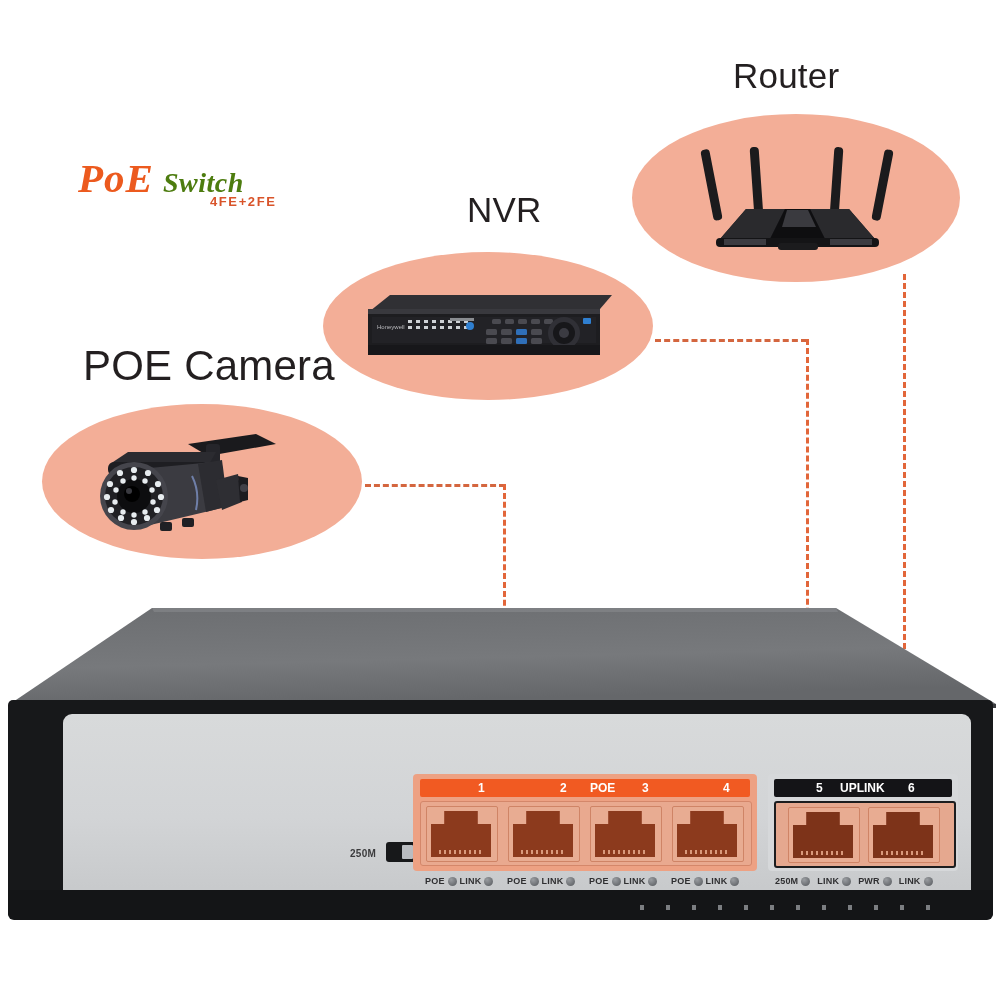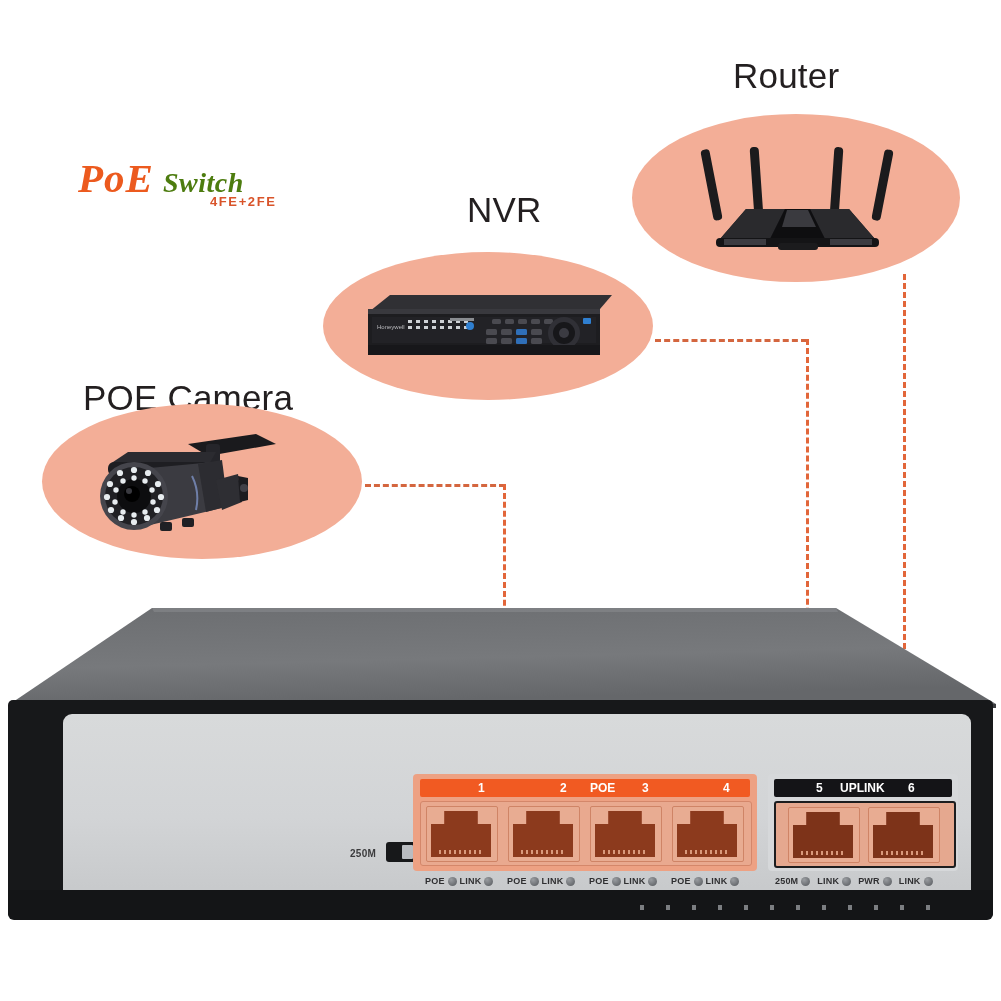--- a/index.html
+++ b/index.html
@@ -236,21 +236,21 @@
         <circle cx="200" cy="44" r="16" fill="#303036"></circle>
         <circle cx="200" cy="44" r="11" fill="#17171a"></circle>
         <circle cx="200" cy="44" r="5" fill="#3b3b42"></circle>
         <rect x="219" y="29" width="8" height="6" rx="1" fill="#2f7fd0"></rect>
         <rect x="4" y="56" width="232" height="10" fill="#17171a"></rect>
       </svg>
     </div>
   </div>
 
   <div class="callout">
-    <div class="callout-label" style="left:83px;top:338px;font-size:35px;margin-top:36px;">POE Camera</div>
+    <div class="callout-label" style="left:83px;top:338px;font-size:42px;">POE Camera</div>
     <div class="bubble" style="left:42px;top:400px;width:320px;height:155px;"></div>
     <div class="cam-wrap" style="left:88px;top:418px;width:218px;height:122px;">
       <svg width="218" height="122" viewBox="0 0 218 122">
         <path d="M100 22 L168 12 L188 22 L120 34 Z" fill="#1a1a1d"></path>
         <rect x="118" y="22" width="14" height="20" rx="3" fill="#25252a"></rect>
         <path d="M22 42 L40 30 L128 30 L118 48 Z" fill="#2b2b30"></path>
         <rect x="20" y="40" width="100" height="14" rx="6" fill="#1e1e22"></rect>
         <path d="M40 48 L126 40 L134 86 L58 104 Z" fill="#3b3b41"></path>
         <path d="M110 42 L134 38 L140 84 L118 90 Z" fill="#2c2c31"></path>
         <ellipse cx="46" cy="74" rx="34" ry="34" fill="#45454c"></ellipse>

